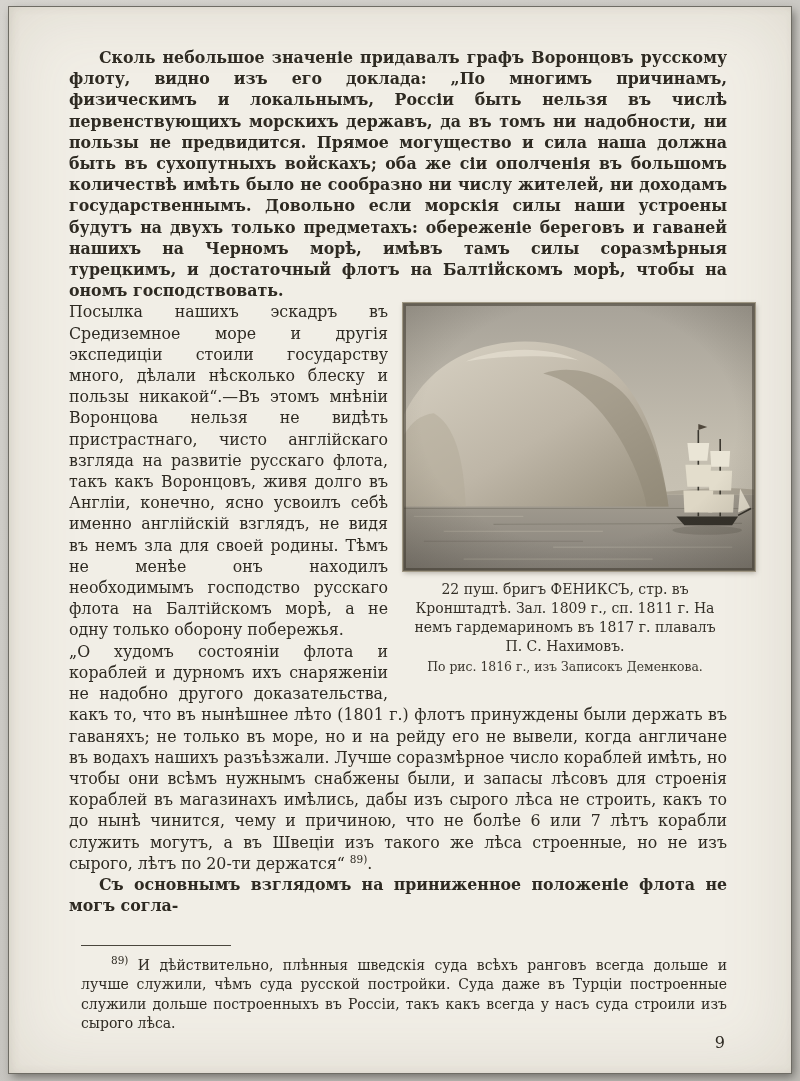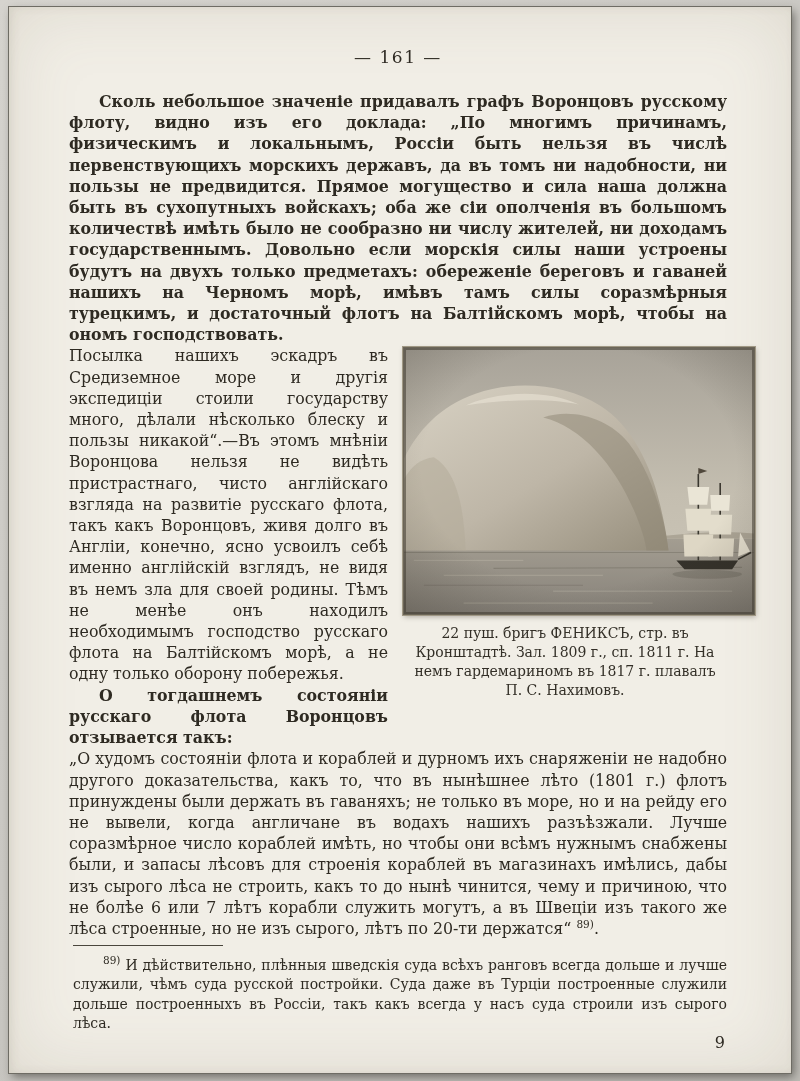--- a/index.html
+++ b/index.html
@@ -50,41 +50,40 @@
   .caption {
     margin-top:9px; font-size:14px; line-height:19px;
     text-align:center; color:#332f27; padding:0 4px;
   }
   .caption-src {
     margin-top:3px; font-size:12.4px; line-height:16px;
     text-align:center; color:#3a362e;
   }
 
   .footnote {
-    position:absolute; left:64px; right:64px; top:938px; color:#2e2a22;
+    position:absolute; left:72px; right:64px; top:938px; color:#2e2a22;
   }
   .fn-rule {
     width:150px; height:1px; background:#4a463d; margin-bottom:10px;
   }
   .footnote p {
     font-size:14px; line-height:19.4px; text-align:justify; text-indent:30px;
   }
   .page-num-bottom {
     position:absolute; right:66px; top:1026px;
     font-size:16px; color:#2e2a23;
   }
 </style>
 </head>
 <body>
 
 <div class="scan">
   <div class="page">
 
     <div class="content">
-      <div class="header-num">— 161 —</div>
 
       <div class="bodytext">
         <p class="indent">Сколь небольшое значеніе придавалъ графъ Воронцовъ русскому флоту, видно изъ его доклада: „По многимъ причинамъ, физическимъ и локальнымъ, Россіи быть нельзя въ числѣ первенствующихъ морскихъ державъ, да въ томъ ни надобности, ни пользы не предвидится. Прямое могущество и сила наша должна быть въ сухопутныхъ войскахъ; оба же сіи ополченія въ большомъ количествѣ имѣть было не сообразно ни числу жителей, ни доходамъ государственнымъ. Довольно если морскія силы наши устроены будутъ на двухъ только предметахъ: обереженіе береговъ и гаваней нашихъ на Черномъ морѣ, имѣвъ тамъ силы соразмѣрныя турецкимъ, и достаточный флотъ на Балтійскомъ морѣ, чтобы на ономъ господствовать.</p>
 
         <div class="figure">
           <div class="photo">
             <svg viewBox="0 0 352 268" preserveAspectRatio="none">
               <defs>
                 <linearGradient id="skyG" x1="0" y1="0" x2="0" y2="1">
                   <stop offset="0" stop-color="#a8a399"></stop>
@@ -136,25 +135,26 @@
                 <path d="M306,168 L330,168 L329,188 L307,188 Z" fill="#e3ddcc"></path>
                 <path d="M305,192 L332,192 L331,210 L306,210 Z" fill="#ded7c5"></path>
                 <path d="M336,210 L348,205 L338,186 Z" fill="#e6e0d0"></path>
                 <path d="M296,127 L296,121 L305,124 Z" fill="#50483c"></path>
               </g>
               <rect x="0" y="0" width="352" height="268" fill="url(#vignG)" opacity="0.35"></rect>
               <rect x="1" y="1" width="350" height="266" fill="none" stroke="#3f3a30" stroke-width="2" opacity="0.55"></rect>
             </svg>
           </div>
           <div class="caption">22 пуш. бригъ ФЕНИКСЪ, стр. въ Кронштадтѣ. Зал. 1809 г., сп. 1811 г. На немъ гардемариномъ въ 1817 г. плавалъ П. С. Нахимовъ.</div>
+          <div class="caption-src">По рис. 1816 г., изъ Записокъ Деменкова.</div>
         </div>
 
         <p><span>Посылка нашихъ эскадръ въ Средиземное море и другія экспедиціи стоили государству много, дѣлали нѣсколько блеску и пользы никакой“.—Въ этомъ мнѣніи Воронцова нельзя не видѣть пристрастнаго, чисто англійскаго взгляда на развитіе русскаго флота, такъ какъ Воронцовъ, живя долго въ Англіи, конечно, ясно усвоилъ себѣ именно англійскій взглядъ, не видя въ немъ зла для своей родины. </span><span class="ital">Тѣмъ не менѣе онъ находилъ необходимымъ господство русскаго флота на Балтійскомъ морѣ, а не одну только оборону побережья.</span></p>
-        <p class="indent">О тогдашнемъ состояніи русскаго флота Воронцовъ отзывается такъ:</p>
         <p><span>„О худомъ состояніи флота и кораблей и дурномъ ихъ снаряженіи не надобно другого доказательства, какъ то, что въ нынѣшнее лѣто (1801 г.) флотъ принуждены были держать въ гаваняхъ; не только въ море, но и на рейду его не вывели, когда англичане въ водахъ нашихъ разъѣзжали. Лучше соразмѣрное число кораблей имѣть, но чтобы они всѣмъ нужнымъ снабжены были, и запасы лѣсовъ для строенія кораблей въ магазинахъ имѣлись, дабы изъ сырого лѣса не строить, какъ то до нынѣ чинится, чему и причиною, что не болѣе 6 или 7 лѣтъ корабли служить могутъ, а въ Швеціи изъ такого же лѣса строенные, но не изъ сырого, лѣтъ по 20-ти держатся“</span> <sup>89)</sup><span>.</span></p>
+        <p class="indent">Съ основнымъ взглядомъ на приниженное положеніе флота не могъ согла-</p>
       </div>
     </div>
 
     <div class="footnote">
       <div class="fn-rule"></div>
       <p><sup>89)</sup> <span>И дѣйствительно, плѣнныя шведскія суда всѣхъ ранговъ всегда дольше и лучше служили, чѣмъ суда русской постройки. Суда даже въ Турціи построенные служили дольше построенныхъ въ Россіи, такъ какъ всегда у насъ суда строили изъ сырого лѣса.</span></p>
     </div>
 
     <div class="page-num-bottom">9</div>
 

